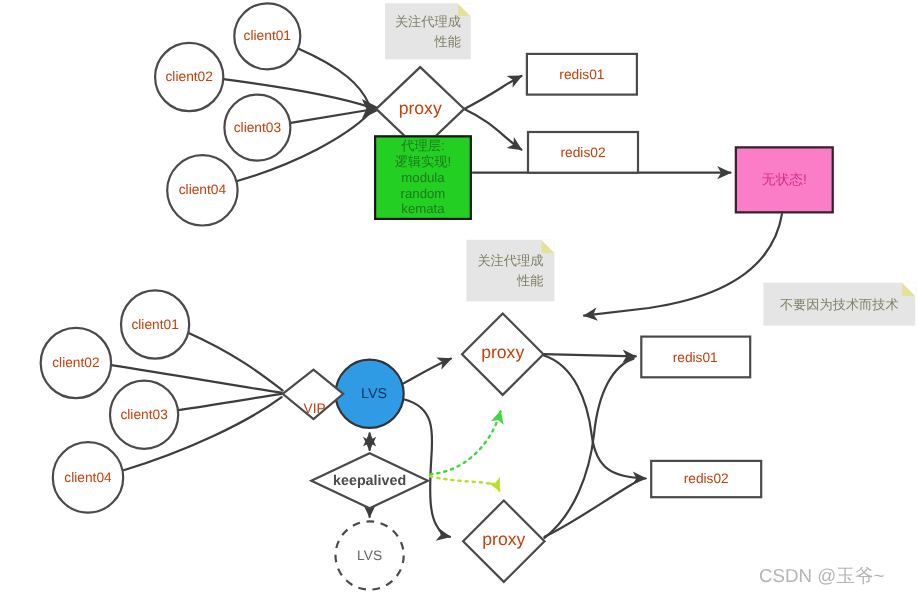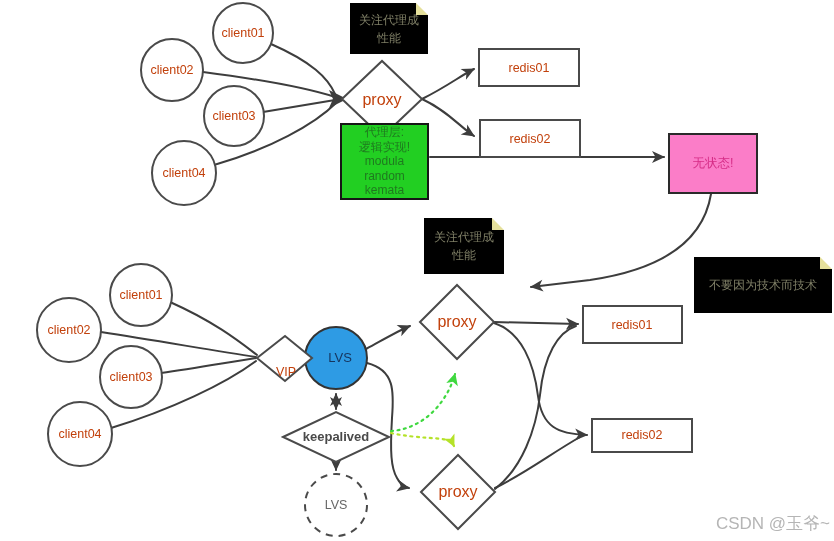--- a/index.html
+++ b/index.html
@@ -11,43 +11,43 @@
   .lbl{
     position:absolute;transform:translate(-50%,-50%);
     font-size:12.5px;color:#c2410c;white-space:pre-line;text-align:center;
     pointer-events:none;line-height:1.15;
   }
   .lbl.proxy{font-size:16px;}
   .lbl.lvs-main{font-size:13px;color:#16355e;}
   .lbl.lvs-standby{color:#666;}
   .lbl.keepalived{font-size:13px;color:#4a4a4a;font-weight:bold;}
   .sticky{
-    position:absolute;background:#000000;color:#7f7f66;
-    font-size:12px;line-height:1.5;text-align:center;white-space:pre-line;
+    position:absolute;background:#e5e5e5;color:#7f7f66;
+    font-size:12px;line-height:1.5;text-align:right;white-space:pre-line;
     display:flex;align-items:center;justify-content:center;
     box-shadow:0 0 0 0 transparent;
   }
   .sticky::before{
     content:"";position:absolute;top:0;right:0;width:0;height:0;
     border-top:12px solid #ffffff;border-left:12px solid #e5e09c;
   }
   .box{
     position:absolute;display:flex;align-items:center;justify-content:center;
     text-align:center;white-space:pre-line;box-sizing:border-box;
   }
   .green-box{
     background:#22cf22;border:2px solid #161616;color:#1f7a1f;
     font-size:12px;line-height:1.22;
   }
   .pink-box{
     background:#fb7dc8;border:2px solid #2a2a2a;color:#d62d87;
     font-size:12.5px;
   }
   .watermark{
-    position:absolute;font-size:17px;color:#b5b5b5;text-align:right;
+    position:absolute;font-size:17px;color:#b5b5b5;
   }
 </style>
 </head>
 <body>
 
 <div class="canvas">
 
   <svg width="834" height="541" viewBox="0 0 834 541">
     <defs>
       <marker id="ah" markerWidth="16" markerHeight="14" refX="13" refY="7" orient="auto-start-reverse" markerUnits="userSpaceOnUse">
@@ -126,21 +126,21 @@
     <circle cx="336" cy="358" r="31" fill="#2e9be4" stroke="#333333" stroke-width="2"></circle>
     <polygon points="257,358 285,336 312,358 285,381" fill="#ffffff" stroke="#4a4a4a" stroke-width="2"></polygon>
 
     <circle cx="336" cy="505" r="31" fill="#ffffff" stroke="#4a4a4a" stroke-width="2" stroke-dasharray="7 6"></circle>
   </svg>
 
   <div class="sticky" style="left:350px;top:3px;width:78px;height:51px;">关注代理成
 性能</div>
   <div class="sticky" style="left:424px;top:218px;width:80px;height:56px;">关注代理成
 性能</div>
-  <div class="sticky" style="left:694px;top:257px;width:138px;height:56px;">不要因为技术而技术</div>
+  <div class="sticky" style="left:694px;top:257px;width:138px;height:39px;">不要因为技术而技术</div>
 
   <div class="box pink-box" style="left:668px;top:133px;width:90px;height:61px;">无状态!</div>
   <div class="box green-box" style="left:340px;top:123px;width:89px;height:77px;">代理层:
 逻辑实现!
 modula
 random
 kemata</div>
 
   <div class="lbl" style="left:243px;top:33px;">client01</div>
   <div class="lbl" style="left:172px;top:70px;">client02</div>

